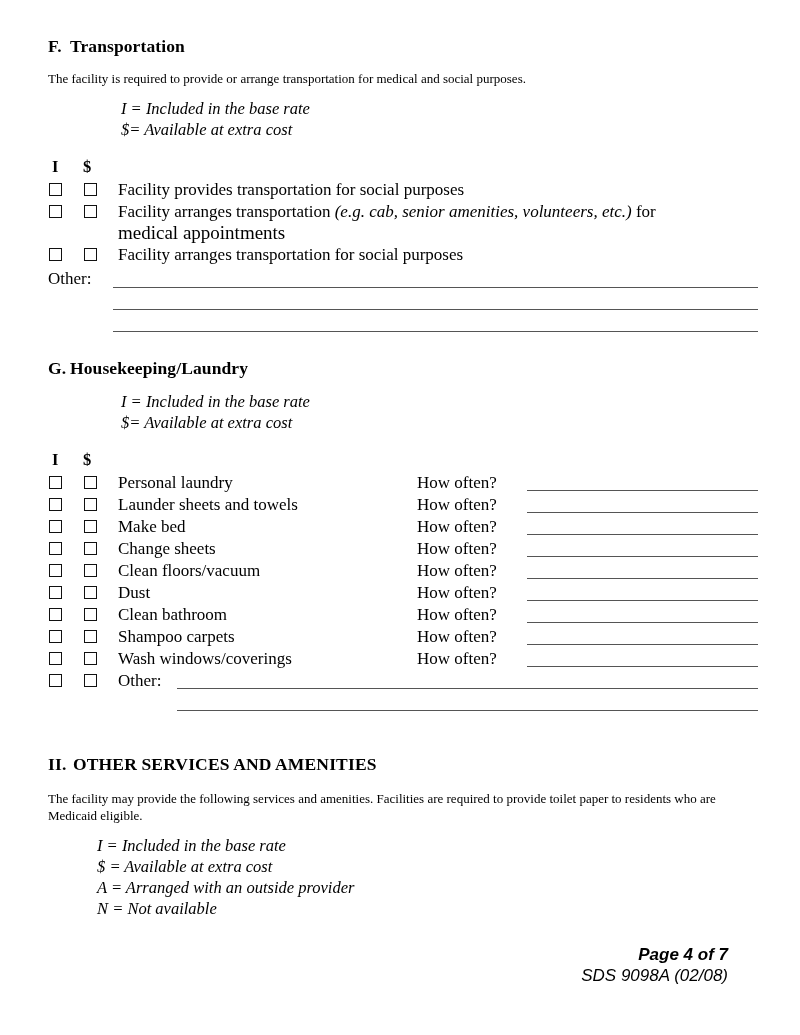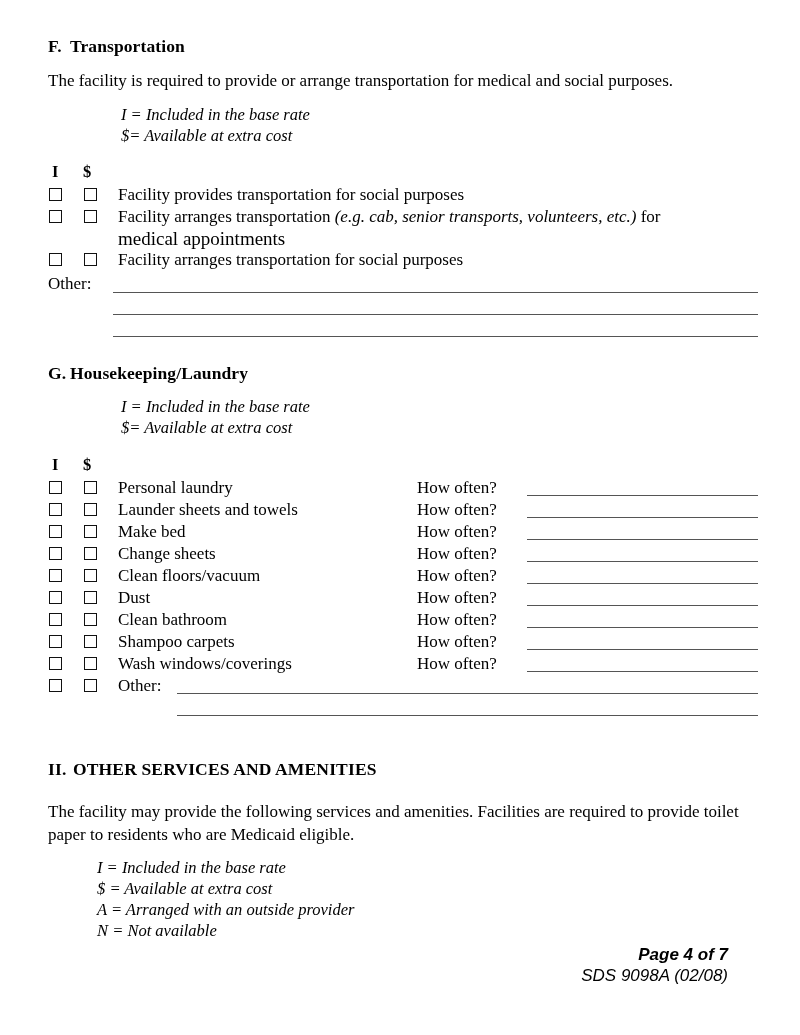--- a/index.html
+++ b/index.html
@@ -38,32 +38,32 @@
     margin: 0 0 14px 0;
     line-height: 1.15;
   }
   .section-head .lettr {
     display: inline-block;
     min-width: 22px;
   }
   .major-head {
     font-size: 17.5px;
     font-weight: bold;
-    margin: 0 0 22px 0;
+    margin: 0 0 16px 0;
     line-height: 1.15;
     letter-spacing: 0.15px;
   }
   .major-head .lettr {
     display: inline-block;
     min-width: 25px;
   }
 
   
   .para {
-    font-size: 17px;
+    font-size: 13px;
     line-height: 1.33;
     margin: 0 0 12px 0;
     width: 700px;
   }
 
   
   .legend {
     margin: 0 0 16px 0;
     padding-left: 73px;
   }
@@ -231,21 +231,21 @@
 
       <div class="cb-row">
         <span class="cb col-i"></span>
         <span class="cb col-s"></span>
         <span class="cb-label">Facility provides transportation for social purposes</span>
       </div>
 
       <div class="cb-row">
         <span class="cb col-i"></span>
         <span class="cb col-s"></span>
-        <span class="cb-label"><span>Facility arranges transportation </span><span class="ital">(e.g. cab, senior transports, volunteers, etc.)</span><span> for</span></span>
+        <span class="cb-label"><span>Facility arranges transportation </span><span class="ital">(e.g. cab, senior amenities, volunteers, etc.)</span><span> for</span></span>
         <span class="cb-cont" style="padding-left:0">medical appointments</span>
       </div>
 
       <div class="cb-row">
         <span class="cb col-i"></span>
         <span class="cb col-s"></span>
         <span class="cb-label">Facility arranges transportation for social purposes</span>
       </div>
     </div>
 

